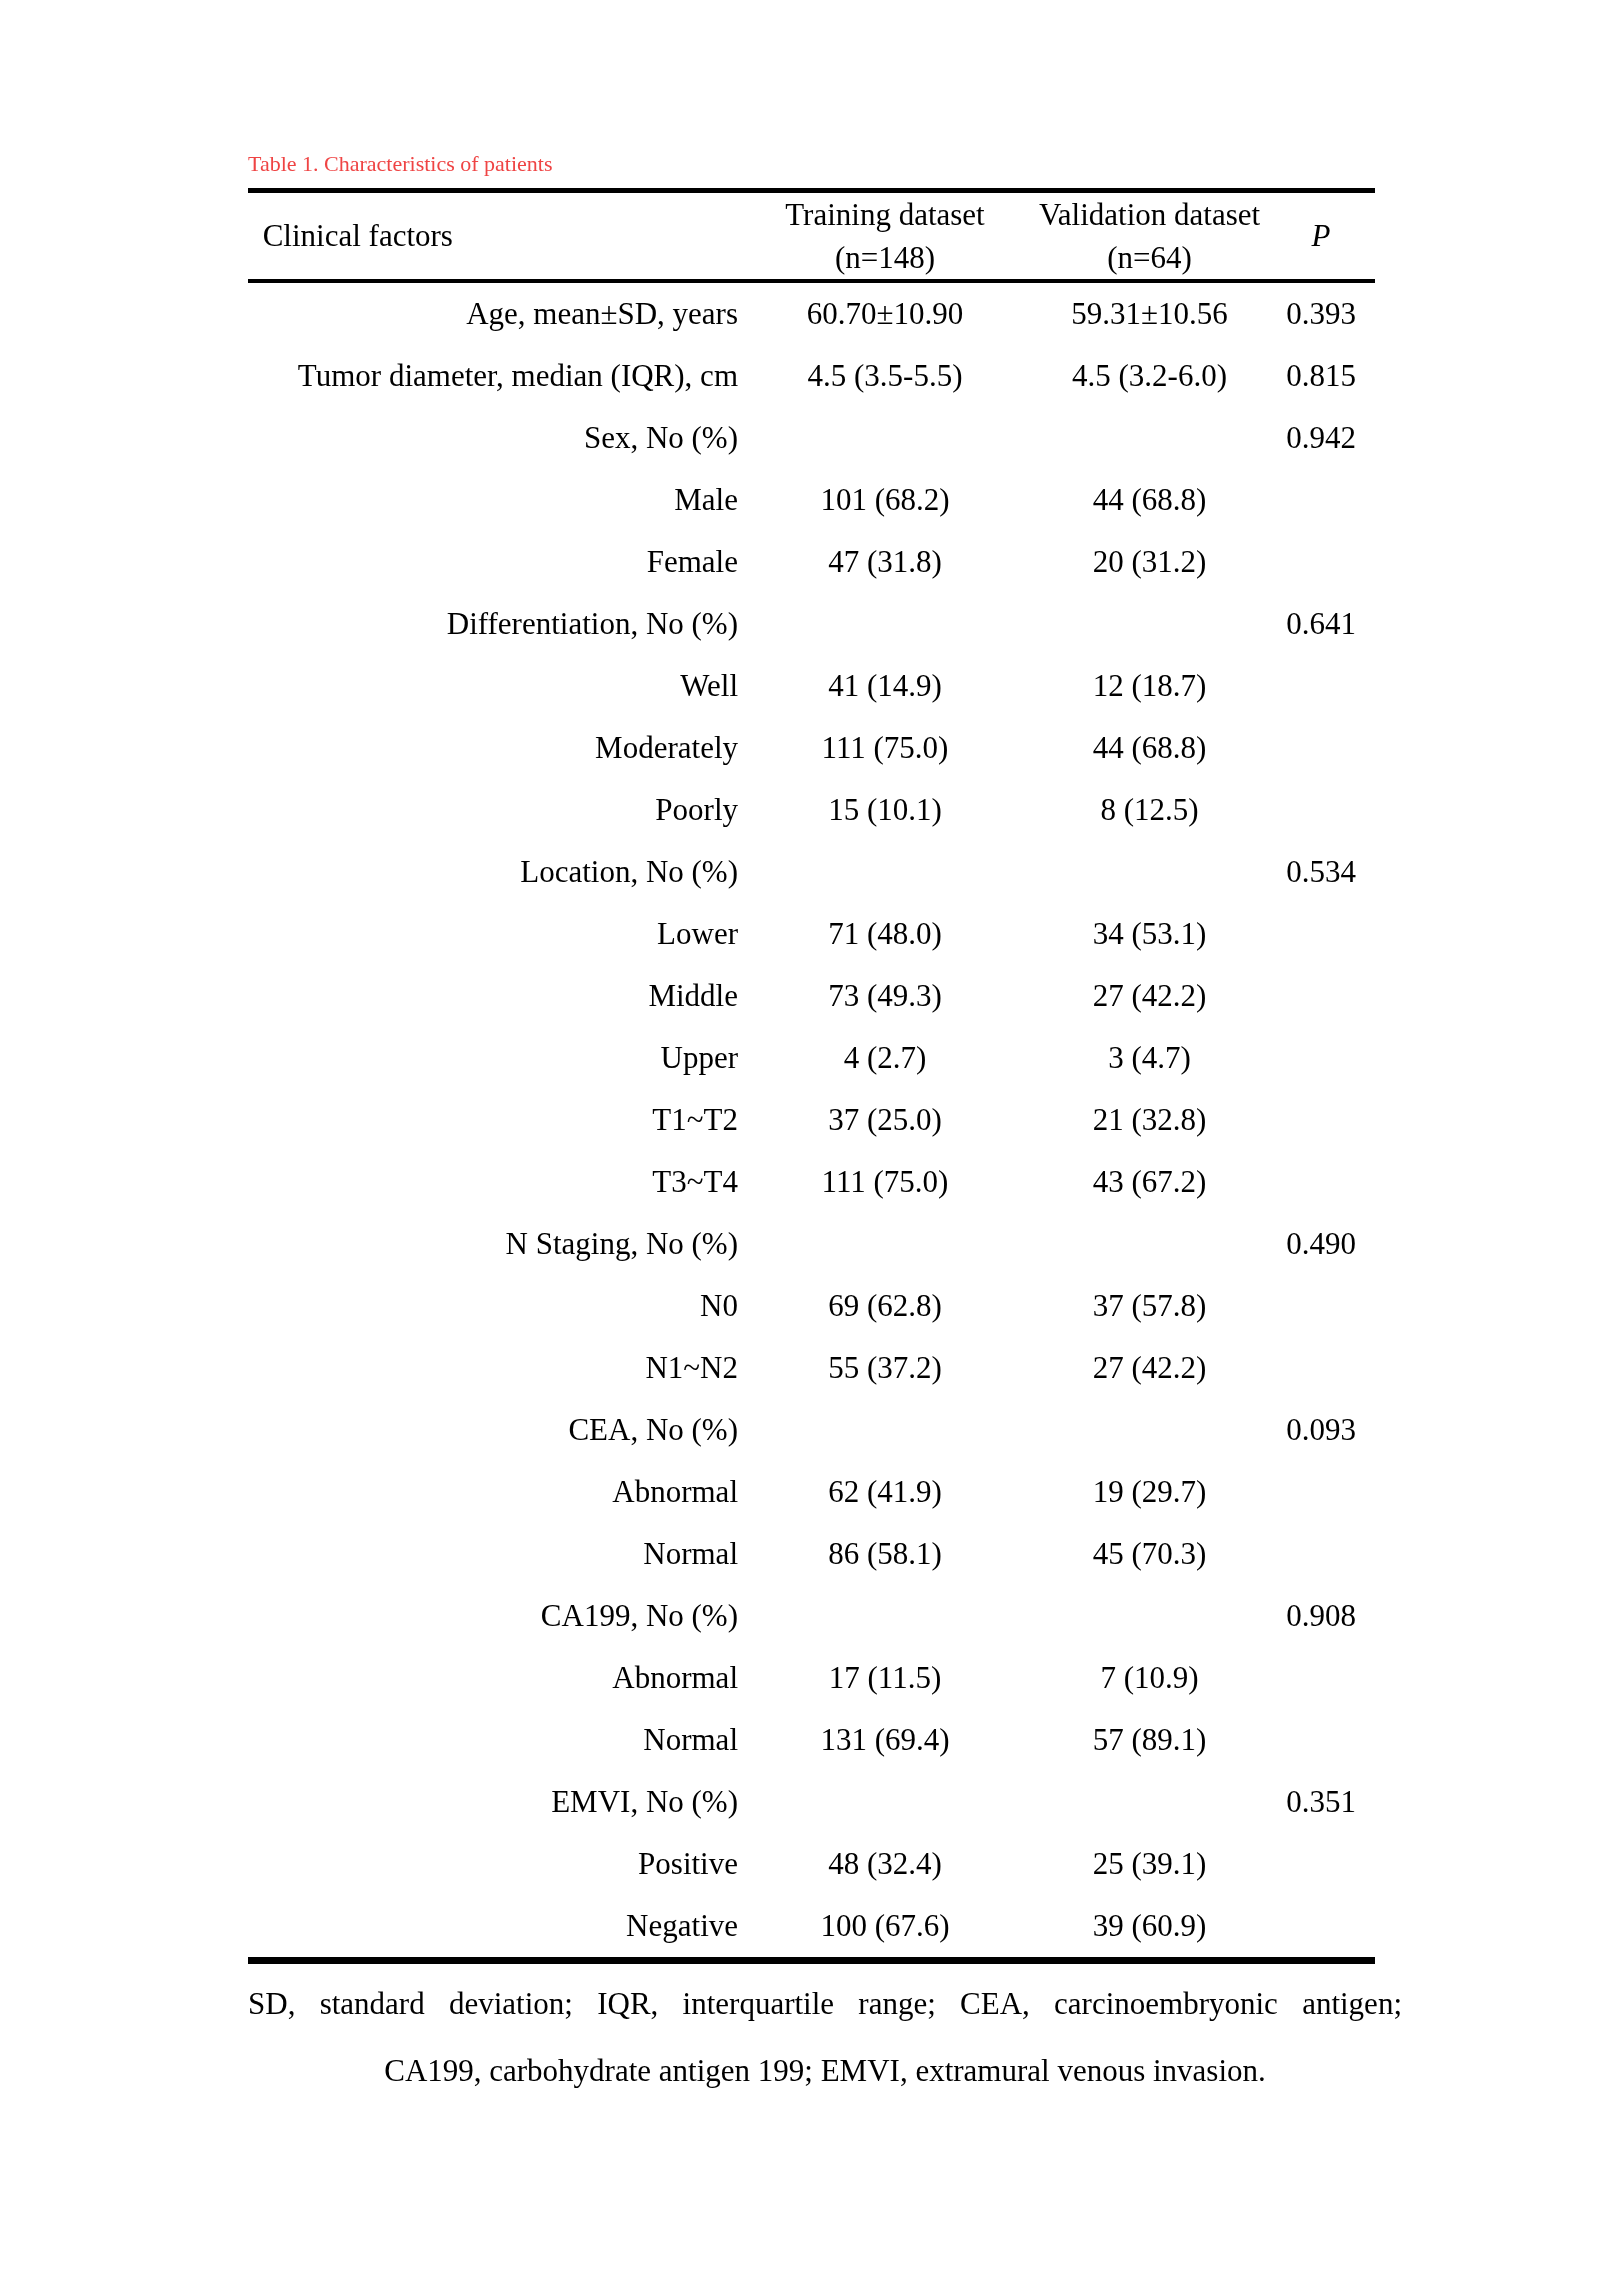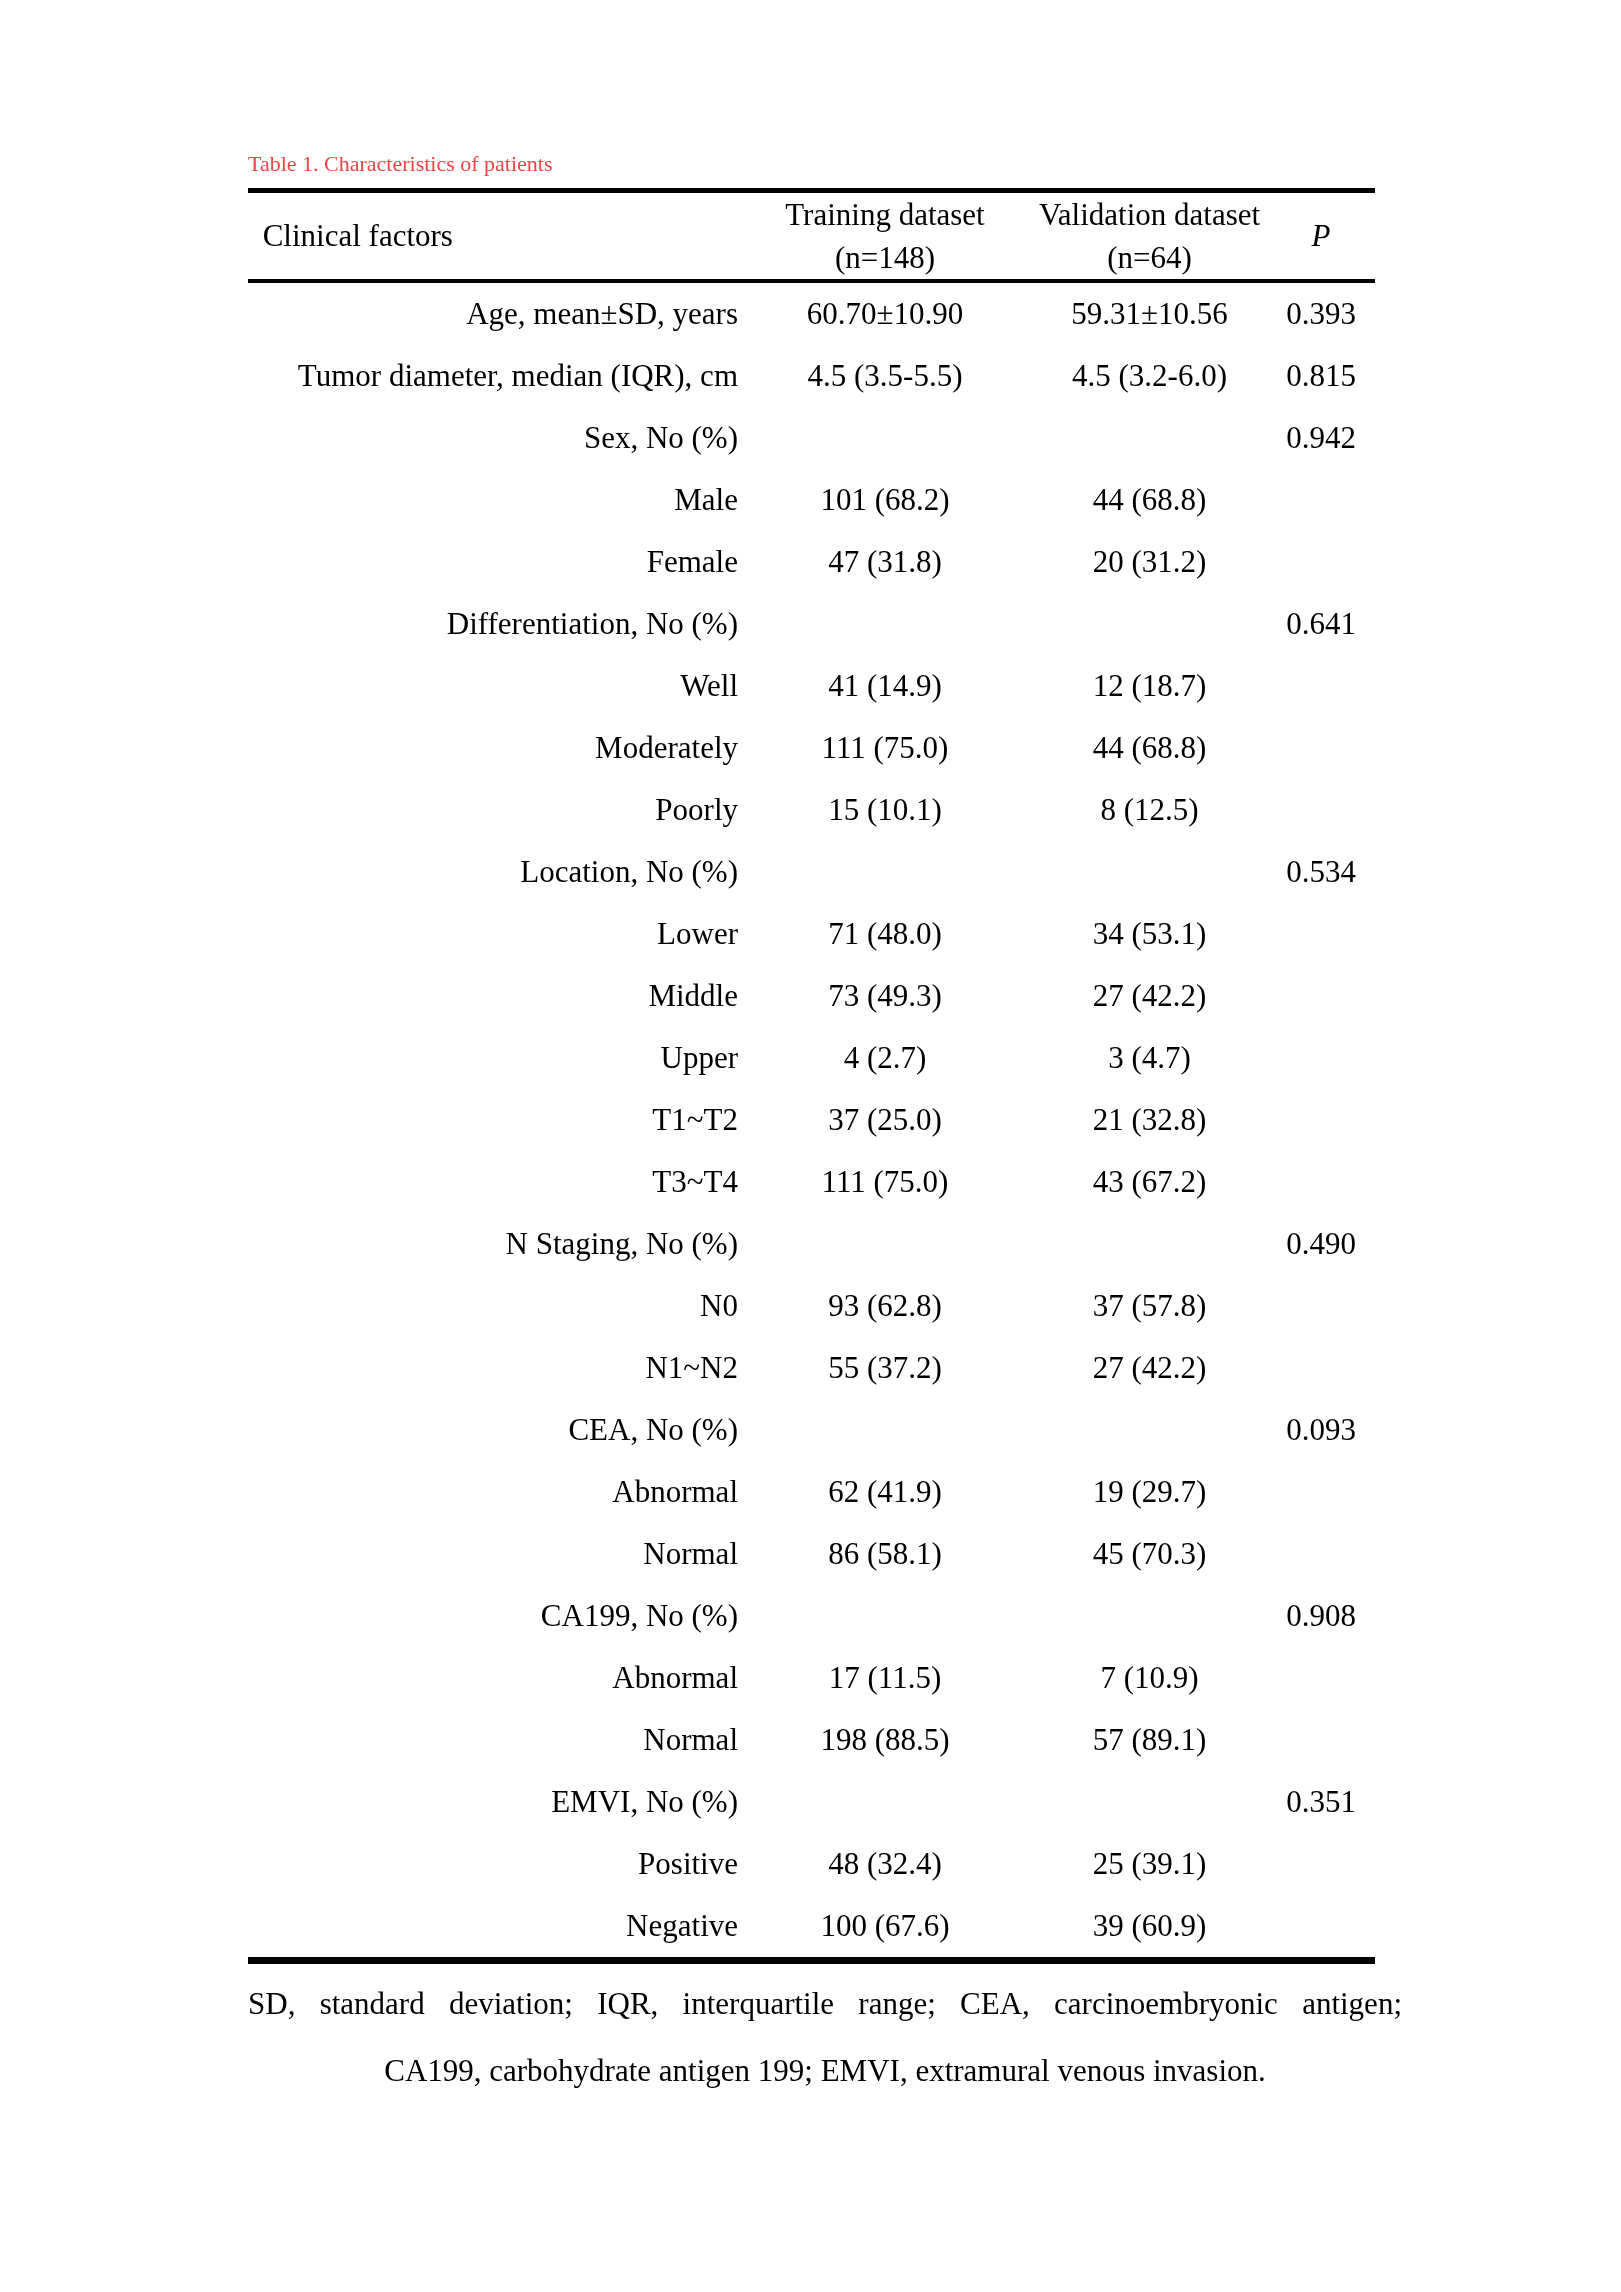--- a/index.html
+++ b/index.html
@@ -209,21 +209,21 @@
           <td class="cell-center"></td>
         </tr>
         <tr>
           <td class="cell-label">N Staging, No (%)</td>
           <td class="cell-center"></td>
           <td class="cell-center"></td>
           <td class="cell-center">0.490</td>
         </tr>
         <tr>
           <td class="cell-label indent">N0</td>
-          <td class="cell-center">93 (62.8)</td>
+          <td class="cell-center">69 (62.8)</td>
           <td class="cell-center">37 (57.8)</td>
           <td class="cell-center"></td>
         </tr>
         <tr>
           <td class="cell-label indent">N1~N2</td>
           <td class="cell-center">55 (37.2)</td>
           <td class="cell-center">27 (42.2)</td>
           <td class="cell-center"></td>
         </tr>
         <tr>
@@ -251,21 +251,21 @@
           <td class="cell-center">0.908</td>
         </tr>
         <tr>
           <td class="cell-label indent">Abnormal</td>
           <td class="cell-center">17 (11.5)</td>
           <td class="cell-center">7 (10.9)</td>
           <td class="cell-center"></td>
         </tr>
         <tr>
           <td class="cell-label indent">Normal</td>
-          <td class="cell-center">198 (88.5)</td>
+          <td class="cell-center">131 (69.4)</td>
           <td class="cell-center">57 (89.1)</td>
           <td class="cell-center"></td>
         </tr>
         <tr>
           <td class="cell-label">EMVI, No (%)</td>
           <td class="cell-center"></td>
           <td class="cell-center"></td>
           <td class="cell-center">0.351</td>
         </tr>
         <tr>

